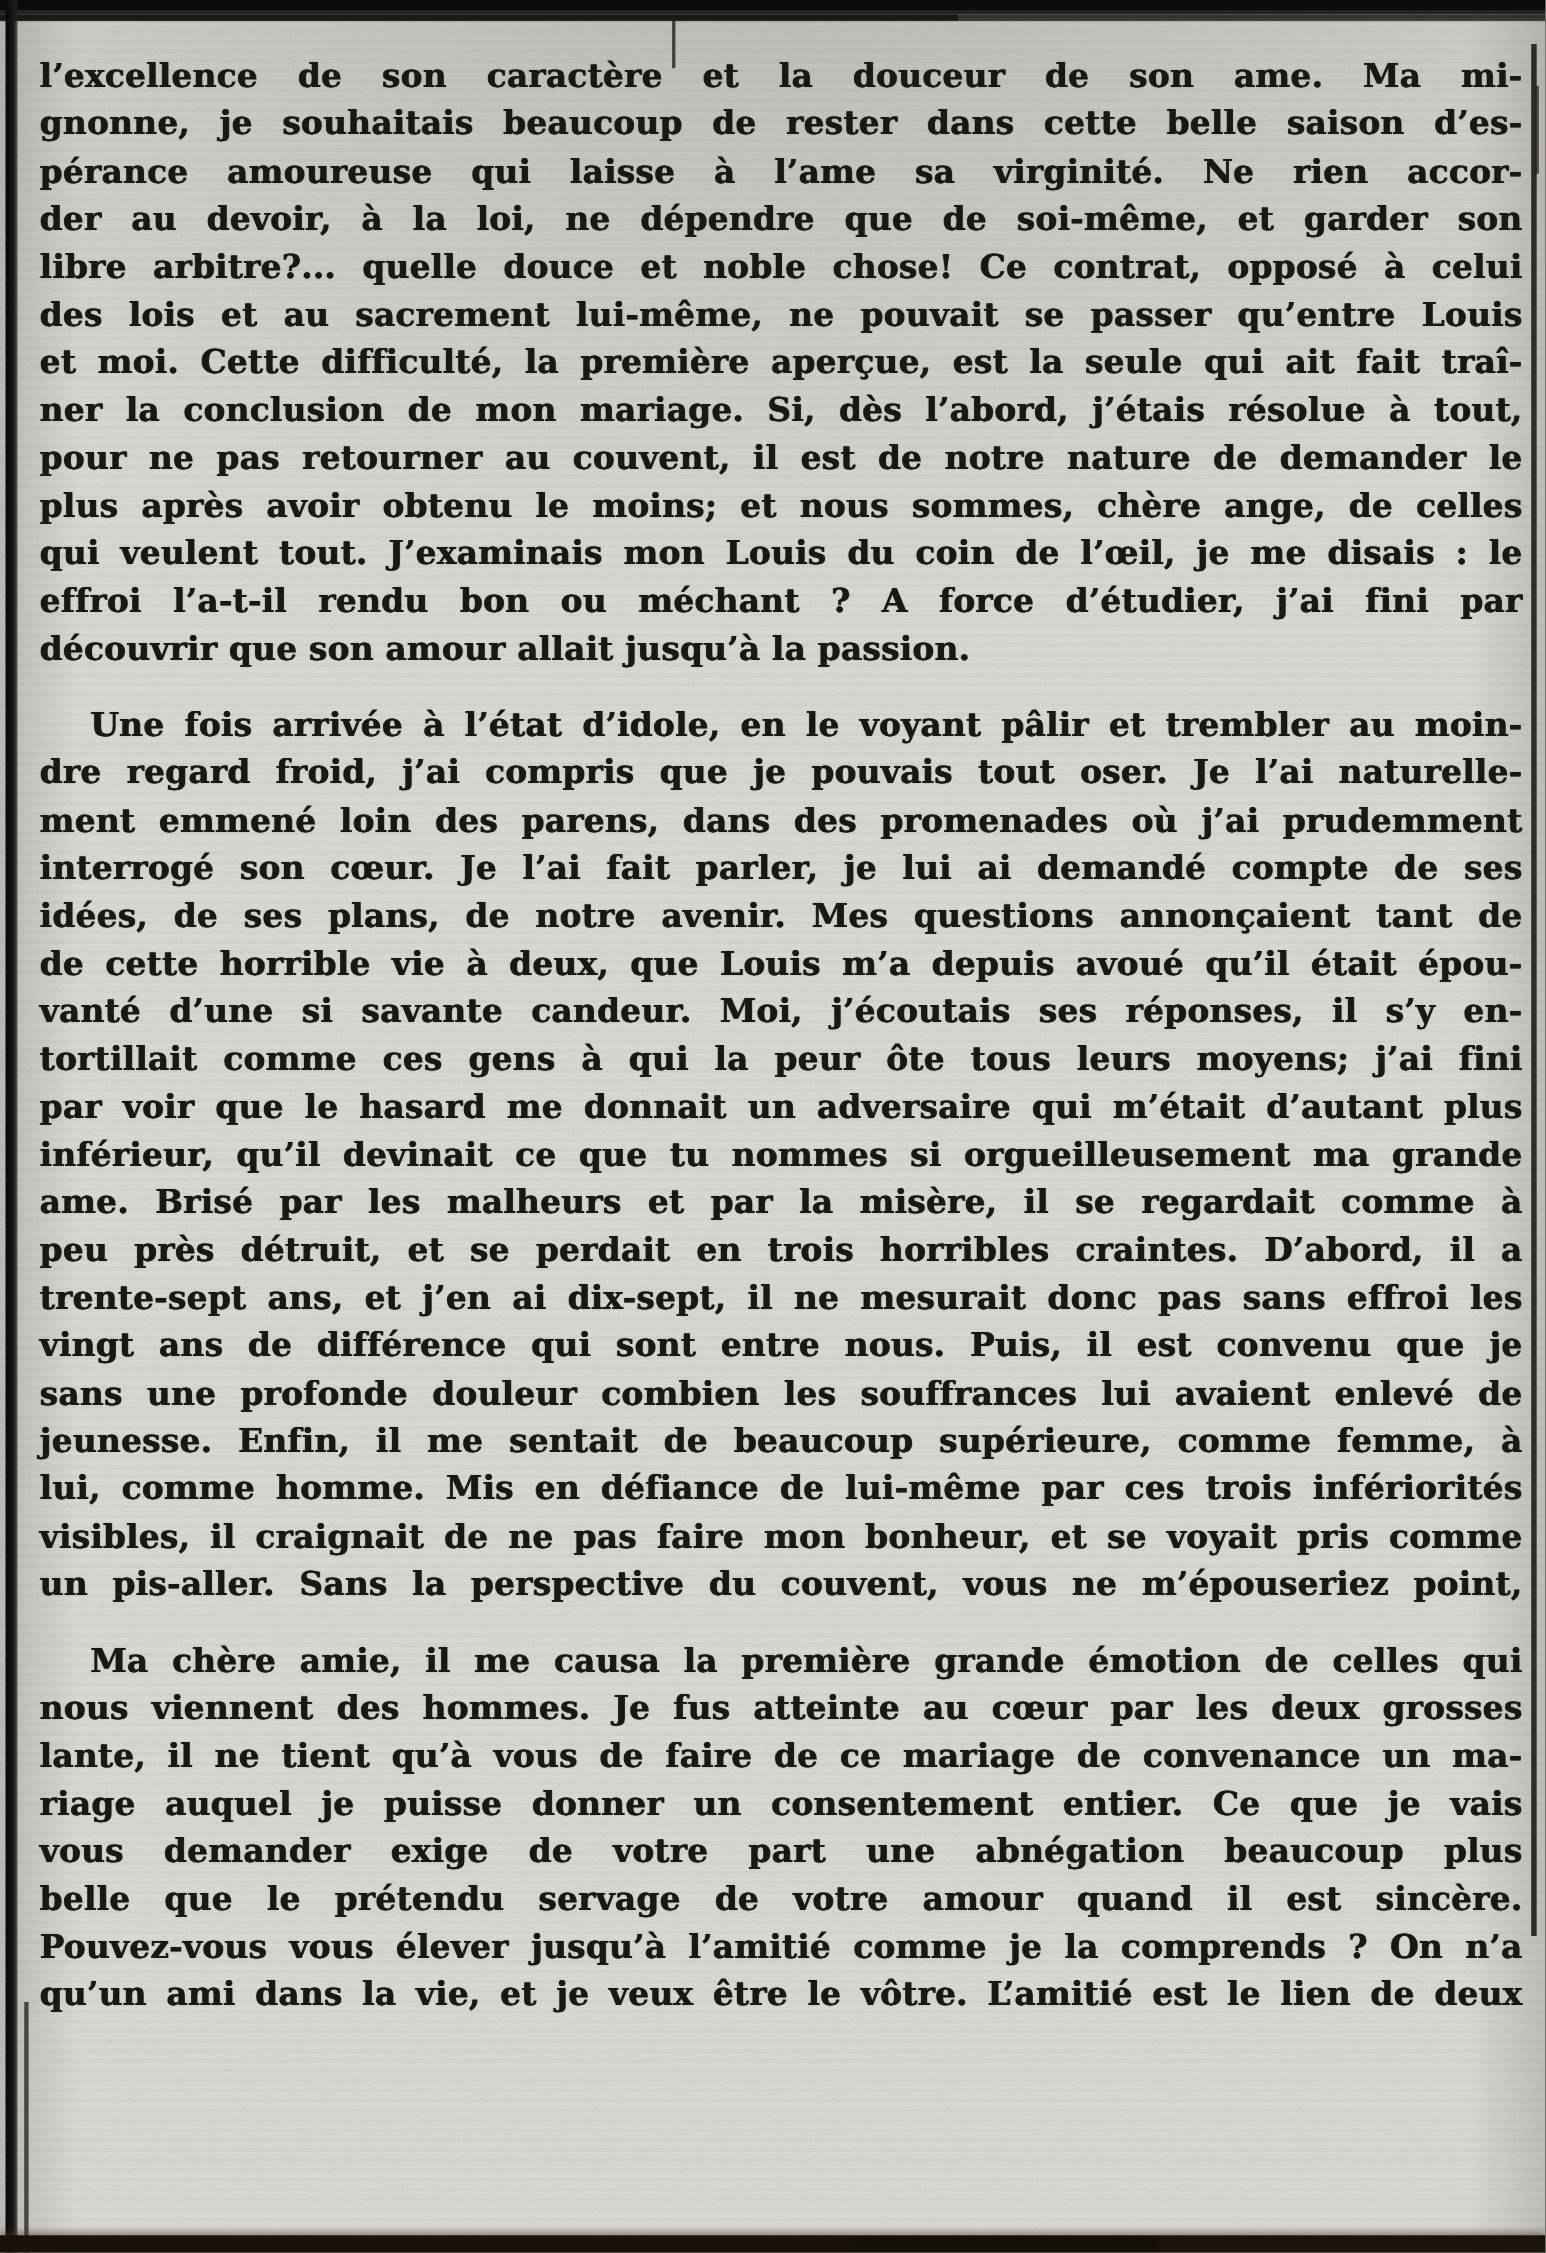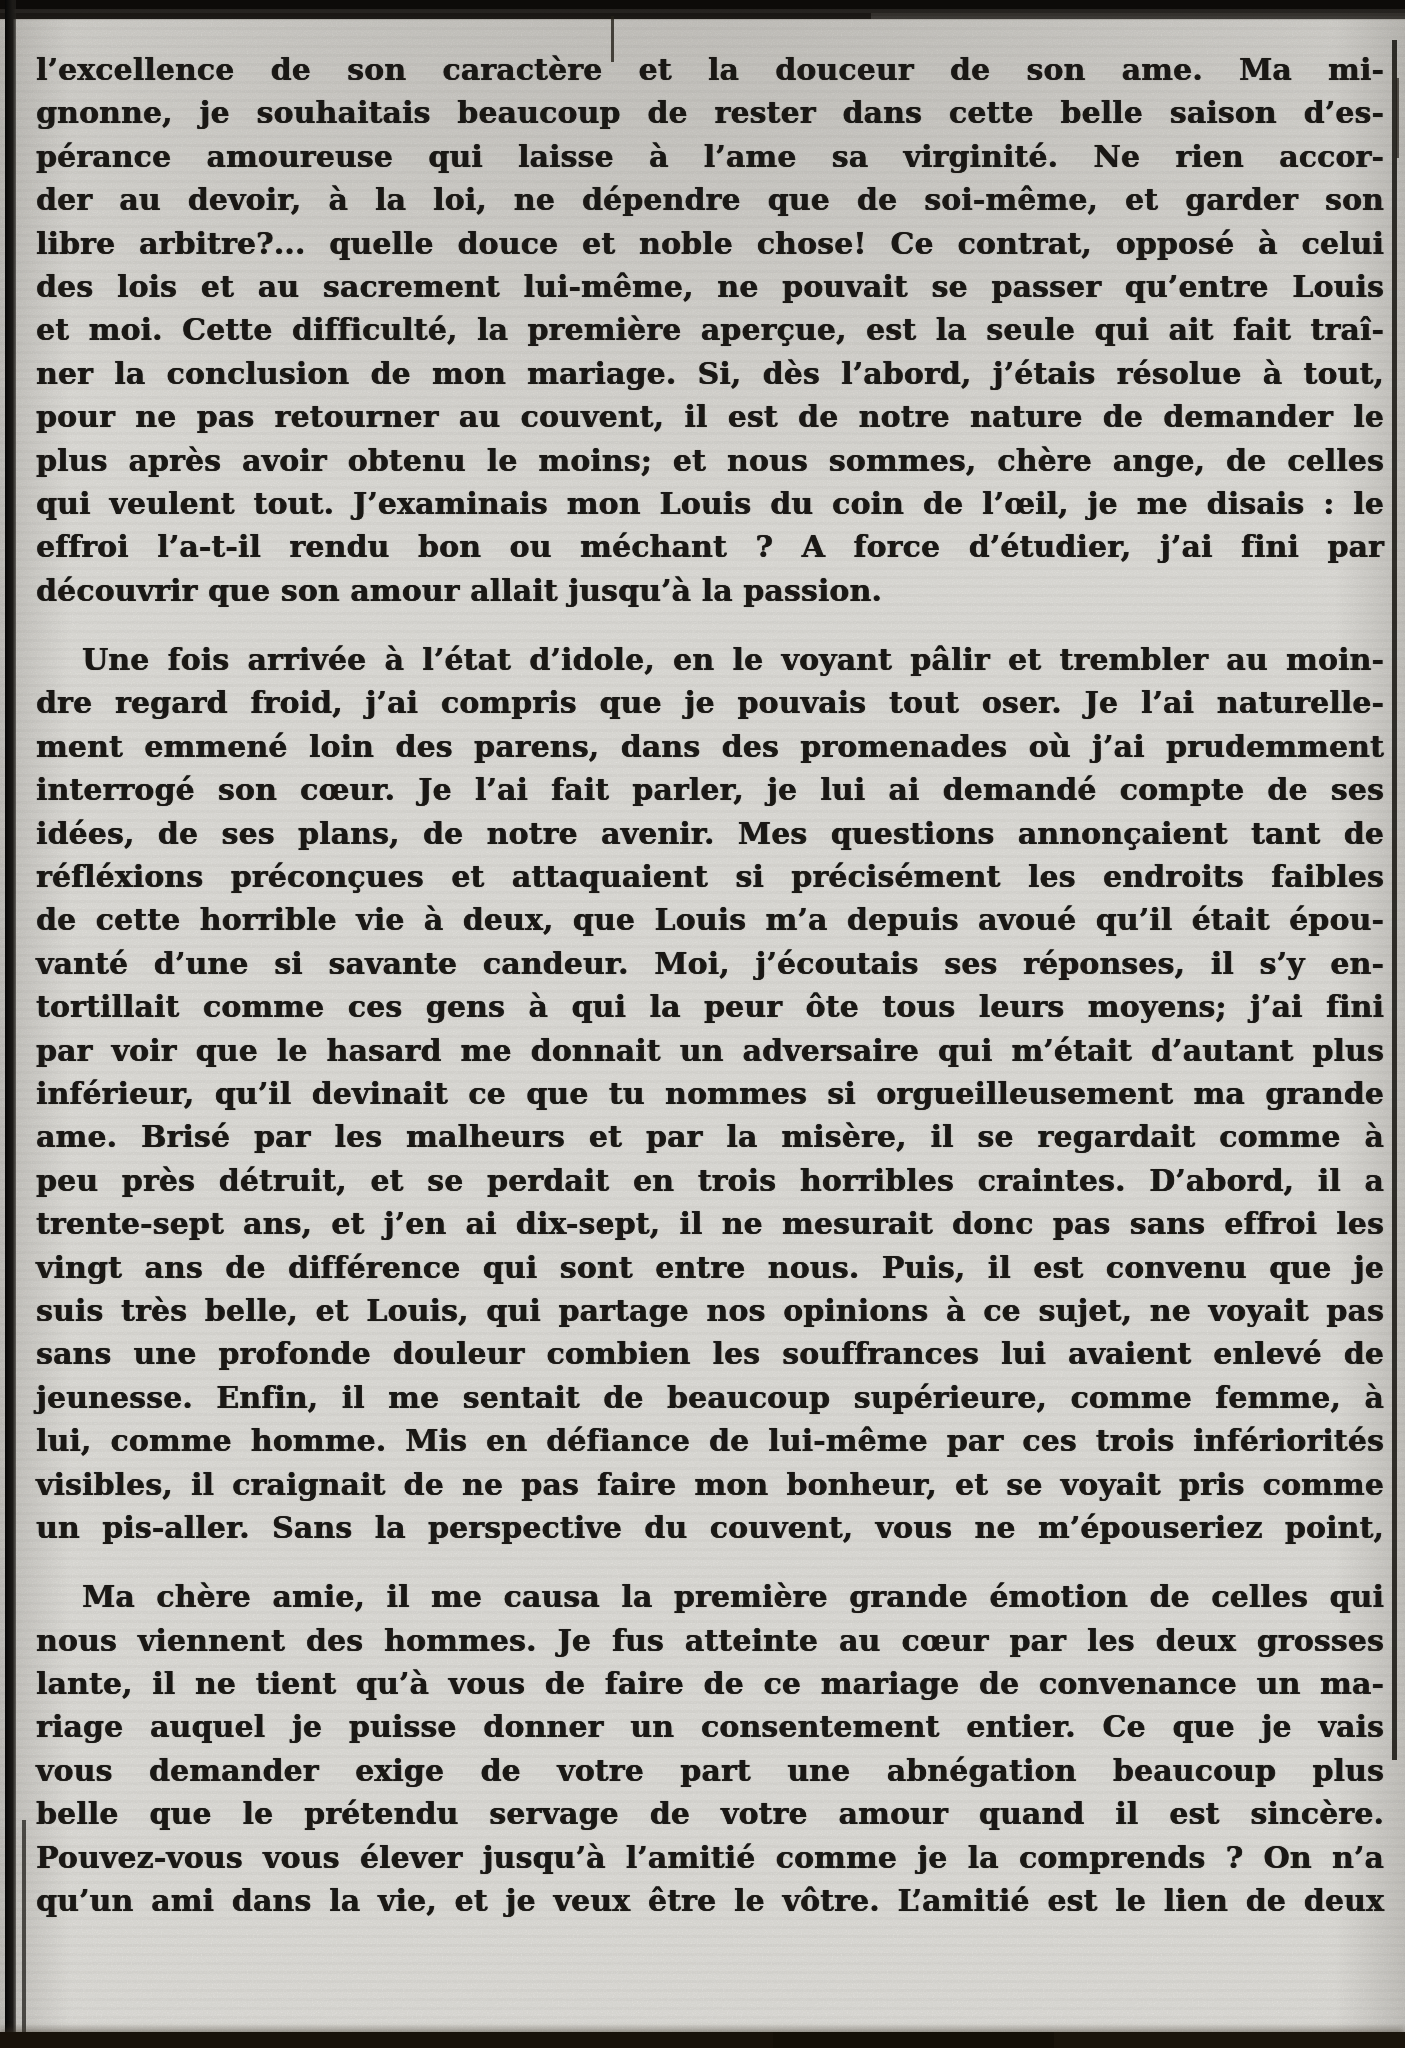--- a/index.html
+++ b/index.html
@@ -114,31 +114,29 @@
       <div class="line">pour ne pas retourner au couvent, il est de notre nature de demander le</div>
       <div class="line">plus après avoir obtenu le moins; et nous sommes, chère ange, de celles</div>
       <div class="line">qui veulent tout. J’examinais mon Louis du coin de l’œil, je me disais : le</div>
       <div class="line">effroi l’a-t-il rendu bon ou méchant ? A force d’étudier, j’ai fini par</div>
       <div class="line nofill">découvrir que son amour allait jusqu’à la passion.</div>
       <div class="line indent">Une fois arrivée à l’état d’idole, en le voyant pâlir et trembler au moin-</div>
       <div class="line">dre regard froid, j’ai compris que je pouvais tout oser. Je l’ai naturelle-</div>
       <div class="line">ment emmené loin des parens, dans des promenades où j’ai prudemment</div>
       <div class="line">interrogé son cœur. Je l’ai fait parler, je lui ai demandé compte de ses</div>
       <div class="line">idées, de ses plans, de notre avenir. Mes questions annonçaient tant de</div>
-      <div class="line">réfléxions préconçues et attaquaient si précisément les endroits faibles</div>
       <div class="line">de cette horrible vie à deux, que Louis m’a depuis avoué qu’il était épou-</div>
       <div class="line">vanté d’une si savante candeur. Moi, j’écoutais ses réponses, il s’y en-</div>
       <div class="line">tortillait comme ces gens à qui la peur ôte tous leurs moyens; j’ai fini</div>
       <div class="line">par voir que le hasard me donnait un adversaire qui m’était d’autant plus</div>
       <div class="line">inférieur, qu’il devinait ce que tu nommes si orgueilleusement ma grande</div>
       <div class="line">ame. Brisé par les malheurs et par la misère, il se regardait comme à</div>
       <div class="line">peu près détruit, et se perdait en trois horribles craintes. D’abord, il a</div>
       <div class="line">trente-sept ans, et j’en ai dix-sept, il ne mesurait donc pas sans effroi les</div>
       <div class="line">vingt ans de différence qui sont entre nous. Puis, il est convenu que je</div>
-      <div class="line">suis très belle, et Louis, qui partage nos opinions à ce sujet, ne voyait pas</div>
       <div class="line">sans une profonde douleur combien les souffrances lui avaient enlevé de</div>
       <div class="line">jeunesse. Enfin, il me sentait de beaucoup supérieure, comme femme, à</div>
       <div class="line">lui, comme homme. Mis en défiance de lui-même par ces trois infériorités</div>
       <div class="line">visibles, il craignait de ne pas faire mon bonheur, et se voyait pris comme</div>
       <div class="line">un pis-aller. Sans la perspective du couvent, vous ne m’épouseriez point,</div>
       <div class="line indent">Ma chère amie, il me causa la première grande émotion de celles qui</div>
       <div class="line">nous viennent des hommes. Je fus atteinte au cœur par les deux grosses</div>
       <div class="line">lante, il ne tient qu’à vous de faire de ce mariage de convenance un ma-</div>
       <div class="line">riage auquel je puisse donner un consentement entier. Ce que je vais</div>
       <div class="line">vous demander exige de votre part une abnégation beaucoup plus</div>

